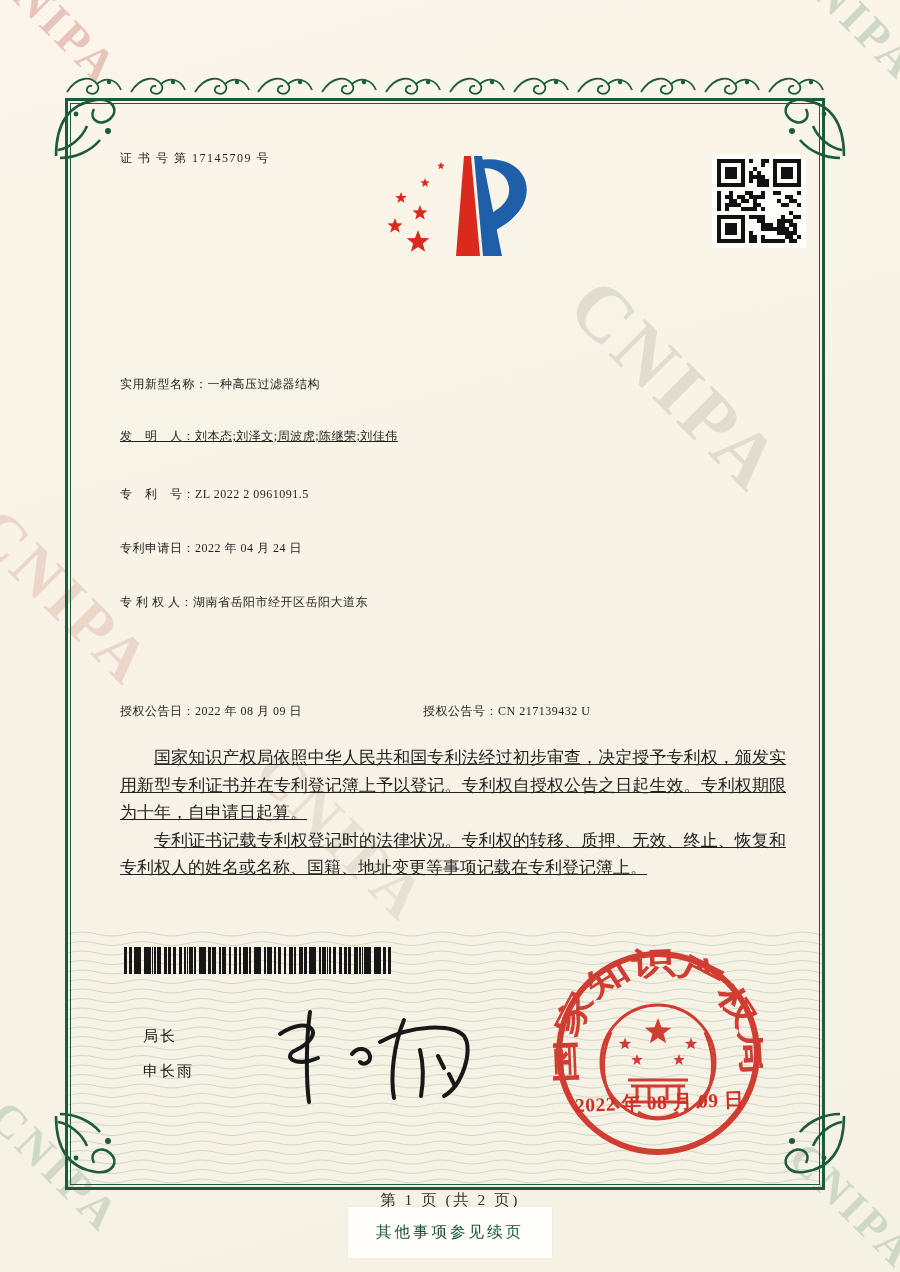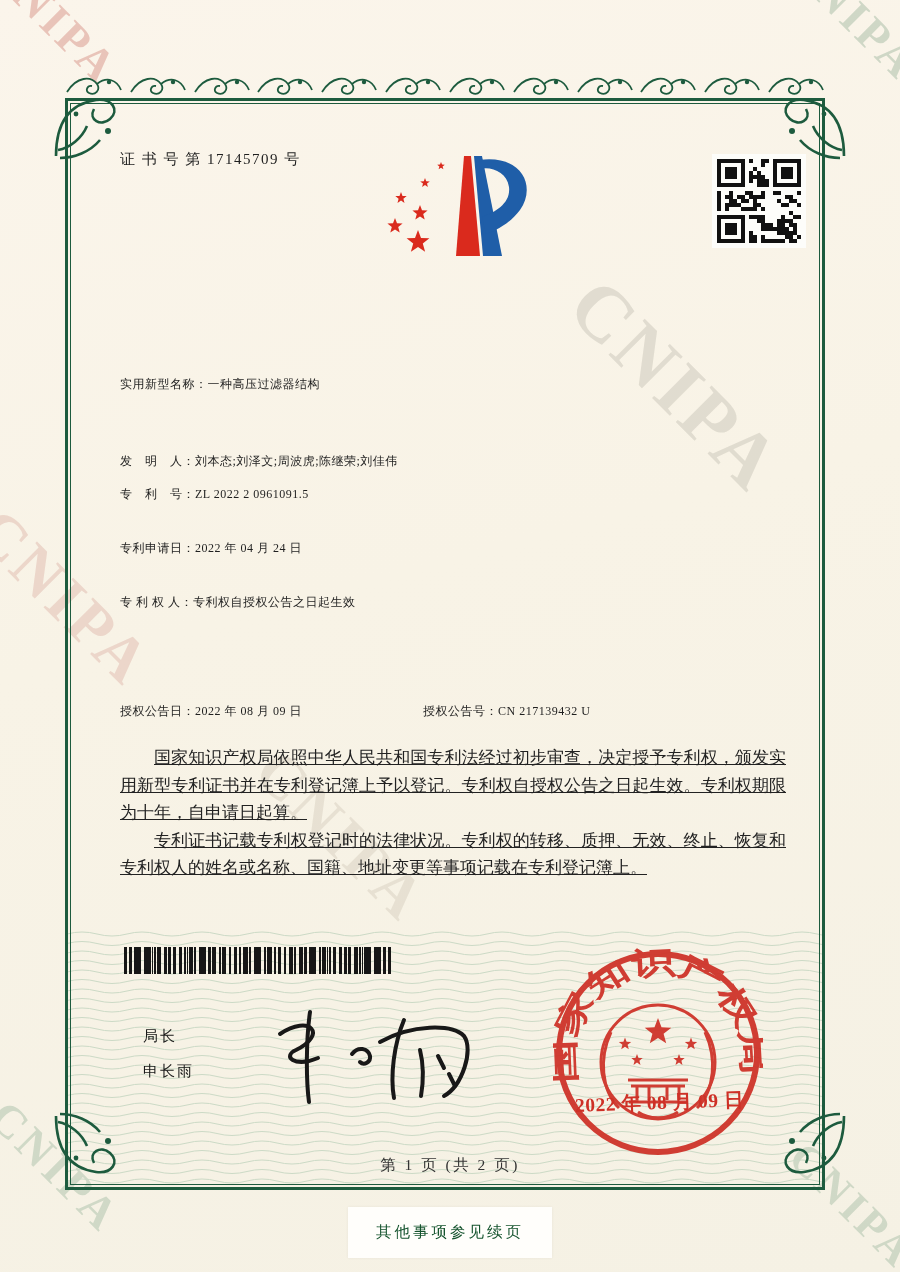--- a/index.html
+++ b/index.html
@@ -5,41 +5,41 @@
   html,body{margin:0;padding:0;}
   .page{
     position:relative;width:900px;height:1272px;overflow:hidden;
     background:linear-gradient(165deg,#fbf5eb 0%,#f8f3e6 45%,#f5f1e4 100%);
     font-family:"Liberation Serif","DejaVu Serif",serif;color:#1f1f1f;
   }
   .wm{position:absolute;font-weight:bold;letter-spacing:4px;pointer-events:none;user-select:none;}
   .frame{position:absolute;left:65px;top:98px;width:760px;height:1092px;border:3px solid #1d5b3e;box-sizing:border-box;pointer-events:none;z-index:5;}
   .frame-inner{position:absolute;left:2px;top:2px;right:2px;bottom:2px;border:1px solid #1d5b3e;}
   .garland{position:absolute;left:65px;top:68px;width:760px;height:30px;display:flex;justify-content:space-between;align-items:flex-end;z-index:4;}
-  .cert-no{position:absolute;left:120px;top:150px;font-size:15px;letter-spacing:1.5px;}
+  .cert-no{position:absolute;left:120px;top:150px;font-size:12px;letter-spacing:1.5px;}
   .logo{position:absolute;left:378px;top:150px;width:154px;height:112px;}
   .qr{position:absolute;left:712px;top:154px;width:94px;height:94px;background:#fdfdfa;padding:5px;box-sizing:border-box;}
   .title{position:absolute;left:0;top:268px;width:100%;text-align:center;font-size:44px;font-weight:bold;letter-spacing:11px;color:#111;}
   .frow{position:absolute;left:120px;width:670px;font-size:12px;letter-spacing:.5px;white-space:nowrap;}
   .frow .lbl{color:#1d1d1d;}
   .grant2{position:absolute;left:263px;top:0;margin-left:40px;}
   .body-text{position:absolute;left:120px;top:744px;width:666px;font-size:17px;line-height:27.5px;text-align:justify;color:#222;}
   .body-text p{margin:0;text-indent:2em;text-decoration:underline;}
   .waveband{position:absolute;left:67px;top:928px;width:756px;height:260px;z-index:1;}
   .barcode{position:absolute;left:124px;top:947px;width:268px;height:27px;z-index:2;
     background:
       repeating-linear-gradient(90deg,#161616 0 2px,rgba(0,0,0,0) 2px 5px),
       repeating-linear-gradient(90deg,#161616 0 1px,rgba(0,0,0,0) 1px 7px),
       repeating-linear-gradient(90deg,#161616 0 3px,rgba(0,0,0,0) 3px 11px);}
   .officer{position:absolute;left:143px;top:1027px;font-size:15px;letter-spacing:2px;z-index:3;color:#161616;}
   .officer div{margin-bottom:16px;}
   .signature{position:absolute;left:252px;top:998px;width:235px;height:115px;z-index:3;}
   .seal{position:absolute;left:553px;top:948px;width:210px;height:210px;z-index:4;opacity:.93;}
   .seal-date{position:absolute;left:552px;top:1089px;width:215px;text-align:center;color:#ce3026;font-size:19.5px;font-weight:bold;z-index:5;transform:rotate(-2deg);letter-spacing:.5px;}
-  .pageno{position:absolute;left:0;top:1155px;width:100%;text-align:center;font-size:15.5px;letter-spacing:2.5px;color:#333;z-index:6;}
+  .pageno{position:absolute;left:0;top:1190px;width:100%;text-align:center;font-size:15.5px;letter-spacing:2.5px;color:#333;z-index:6;}
   .footer-note{position:absolute;left:50%;top:1207px;transform:translateX(-50%);background:#fffefb;padding:15px 28px;font-size:15.5px;letter-spacing:3px;color:#14532d;z-index:6;box-shadow:0 0 3px rgba(0,0,0,.06);}
   .corner{position:absolute;z-index:6;}
 </style>
 </head>
 <body>
 
 <div class="page">
 
   <div class="wm" style="left:-28px;top:-8px;font-size:46px;color:rgba(196,92,82,.32);transform:rotate(45deg);">CNIPA</div>
   <div class="wm" style="right:-34px;top:-12px;font-size:46px;color:rgba(110,150,120,.30);transform:rotate(45deg);">CNIPA</div>
@@ -345,31 +345,31 @@
       <rect x="16" y="2" width="3" height="3" fill="#111"></rect>
       <rect x="0" y="14" width="7" height="7" fill="#111"></rect>
       <rect x="1" y="15" width="5" height="5" fill="#fdfdfa"></rect>
       <rect x="2" y="16" width="3" height="3" fill="#111"></rect>
     </svg>
 
 
   <div class="frow" style="top:376px;">
     <span class="lbl">实用新型名称</span><span>：</span><span class="val">一种高压过滤器结构</span>
   </div>
-  <div class="frow" style="top:453px;">
+  <div class="frow" style="top:428px;text-decoration:underline;">
     <span class="lbl">发　明　人</span><span>：</span><span class="val">刘本态;刘泽文;周波虎;陈继荣;刘佳伟</span>
   </div>
   <div class="frow" style="top:486px;">
     <span class="lbl">专　利　号</span><span>：</span><span class="val">ZL 2022 2 0961091.5</span>
   </div>
   <div class="frow" style="top:540px;">
     <span class="lbl">专利申请日</span><span>：</span><span class="val">2022 年 04 月 24 日</span>
   </div>
   <div class="frow" style="top:594px;">
-    <span class="lbl">专 利 权 人</span><span>：</span><span class="val">专利权自授权公告之日起生效</span>
+    <span class="lbl">专 利 权 人</span><span>：</span><span class="val">湖南省岳阳市经开区岳阳大道东</span>
   </div>
   <div class="frow" style="top:703px;">
     <span>授权公告日</span><span>：</span><span>2022 年 08 月 09 日</span>
     <span class="grant2">
       <span>授权公告号</span><span>：</span><span>CN 217139432 U</span>
     </span>
   </div>
 
   <div class="body-text">
     <p>国家知识产权局依照中华人民共和国专利法经过初步审查，决定授予专利权，颁发实用新型专利证书并在专利登记簿上予以登记。专利权自授权公告之日起生效。专利权期限为十年，自申请日起算。</p>

